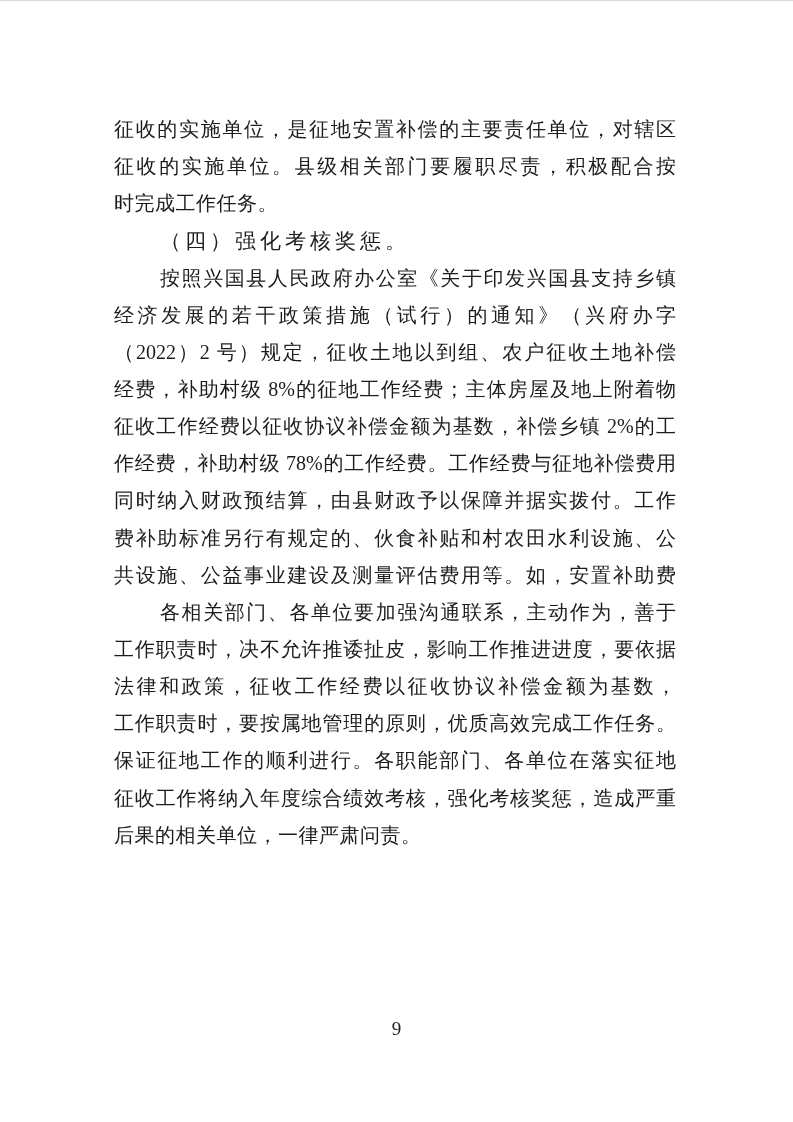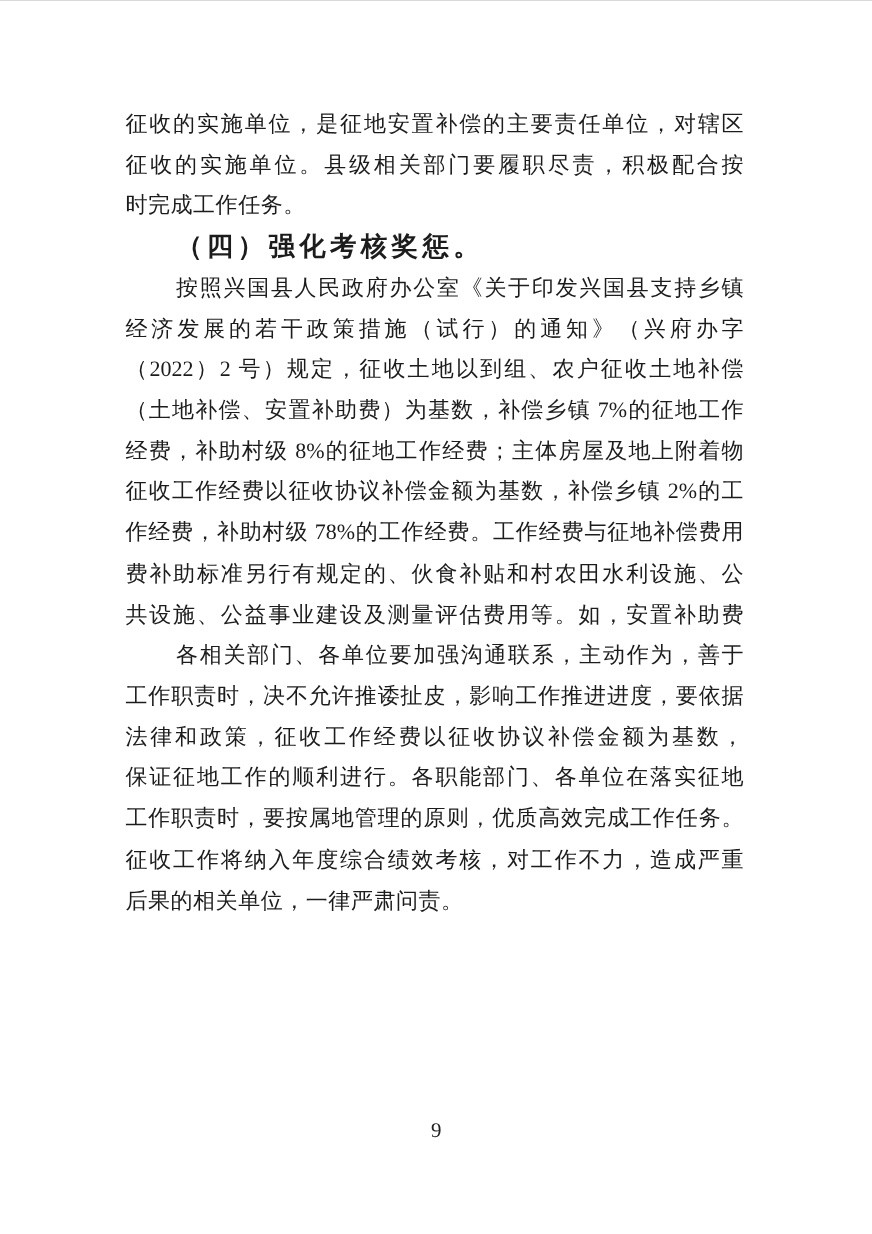--- a/index.html
+++ b/index.html
@@ -14,21 +14,21 @@
     margin: 0 auto;
     background: #ffffff;
     overflow: hidden;
     font-family: "Liberation Serif", "DejaVu Serif", serif;
     color: #1c1c1c;
     box-shadow: inset 0 1px 0 #d9d9d9;
   }
   .text-block {
     position: absolute;
     left: 114px;
-    top: 95px;
+    top: 111px;
     width: 562px;
   }
   .line {
     height: 37.15px;
     line-height: 37.15px;
     font-size: 20px;
     white-space: nowrap;
     letter-spacing: 0.5px;
   }
   .line.j {
@@ -36,22 +36,22 @@
     text-align: justify;
     text-align-last: justify;
     -moz-text-align-last: justify;
     text-justify: inter-character;
     letter-spacing: 0;
   }
   .line.ind {
     text-indent: 46px;
   }
   .line.heading {
-    font-weight: 700;
-    font-size: 24px;
+    font-weight: 400;
+    font-size: 21px;
     letter-spacing: 4px;
     font-family: "Liberation Sans", "DejaVu Sans", sans-serif;
   }
   .page-number {
     position: absolute;
     left: 0;
     width: 793px;
     top: 1016px;
     text-align: center;
     font-size: 19px;
@@ -65,30 +65,30 @@
 <div class="page">
 
   <div class="text-block">
     <div class="line j">征收的实施单位，是征地安置补偿的主要责任单位，对辖区</div>
     <div class="line j">征收的实施单位。县级相关部门要履职尽责，积极配合按</div>
     <div class="line">时完成工作任务。</div>
     <div class="line ind heading">（四）强化考核奖惩。</div>
     <div class="line j ind">按照兴国县人民政府办公室《关于印发兴国县支持乡镇</div>
     <div class="line j">经济发展的若干政策措施（试行）的通知》（兴府办字</div>
     <div class="line j">（2022）2 号）规定，征收土地以到组、农户征收土地补偿</div>
-    <div class="line j">（土地补偿、安置补助费）为基数，补偿乡镇 7%的征地工作</div>
     <div class="line j">经费，补助村级 8%的征地工作经费；主体房屋及地上附着物</div>
     <div class="line j">征收工作经费以征收协议补偿金额为基数，补偿乡镇 2%的工</div>
     <div class="line j">作经费，补助村级 78%的工作经费。工作经费与征地补偿费用</div>
+    <div class="line j">同时纳入财政预结算，由县财政予以保障并据实拨付。工作</div>
     <div class="line j">费补助标准另行有规定的、伙食补贴和村农田水利设施、公</div>
     <div class="line j">共设施、公益事业建设及测量评估费用等。如，安置补助费</div>
     <div class="line j ind">各相关部门、各单位要加强沟通联系，主动作为，善于</div>
     <div class="line j">工作职责时，决不允许推诿扯皮，影响工作推进进度，要依据</div>
     <div class="line j">法律和政策，征收工作经费以征收协议补偿金额为基数，</div>
+    <div class="line j">工作职责时，要按属地管理的原则，优质高效完成工作任务。</div>
     <div class="line j">保证征地工作的顺利进行。各职能部门、各单位在落实征地</div>
-    <div class="line j">工作职责时，要按属地管理的原则，优质高效完成工作任务。</div>
-    <div class="line j">征收工作将纳入年度综合绩效考核，对工作不力，造成严重</div>
+    <div class="line j">征收工作将纳入年度综合绩效考核，强化考核奖惩，造成严重</div>
     <div class="line">后果的相关单位，一律严肃问责。</div>
   </div>
 
   <div class="page-number">9</div>
 
 </div>
 
 </body></html>

